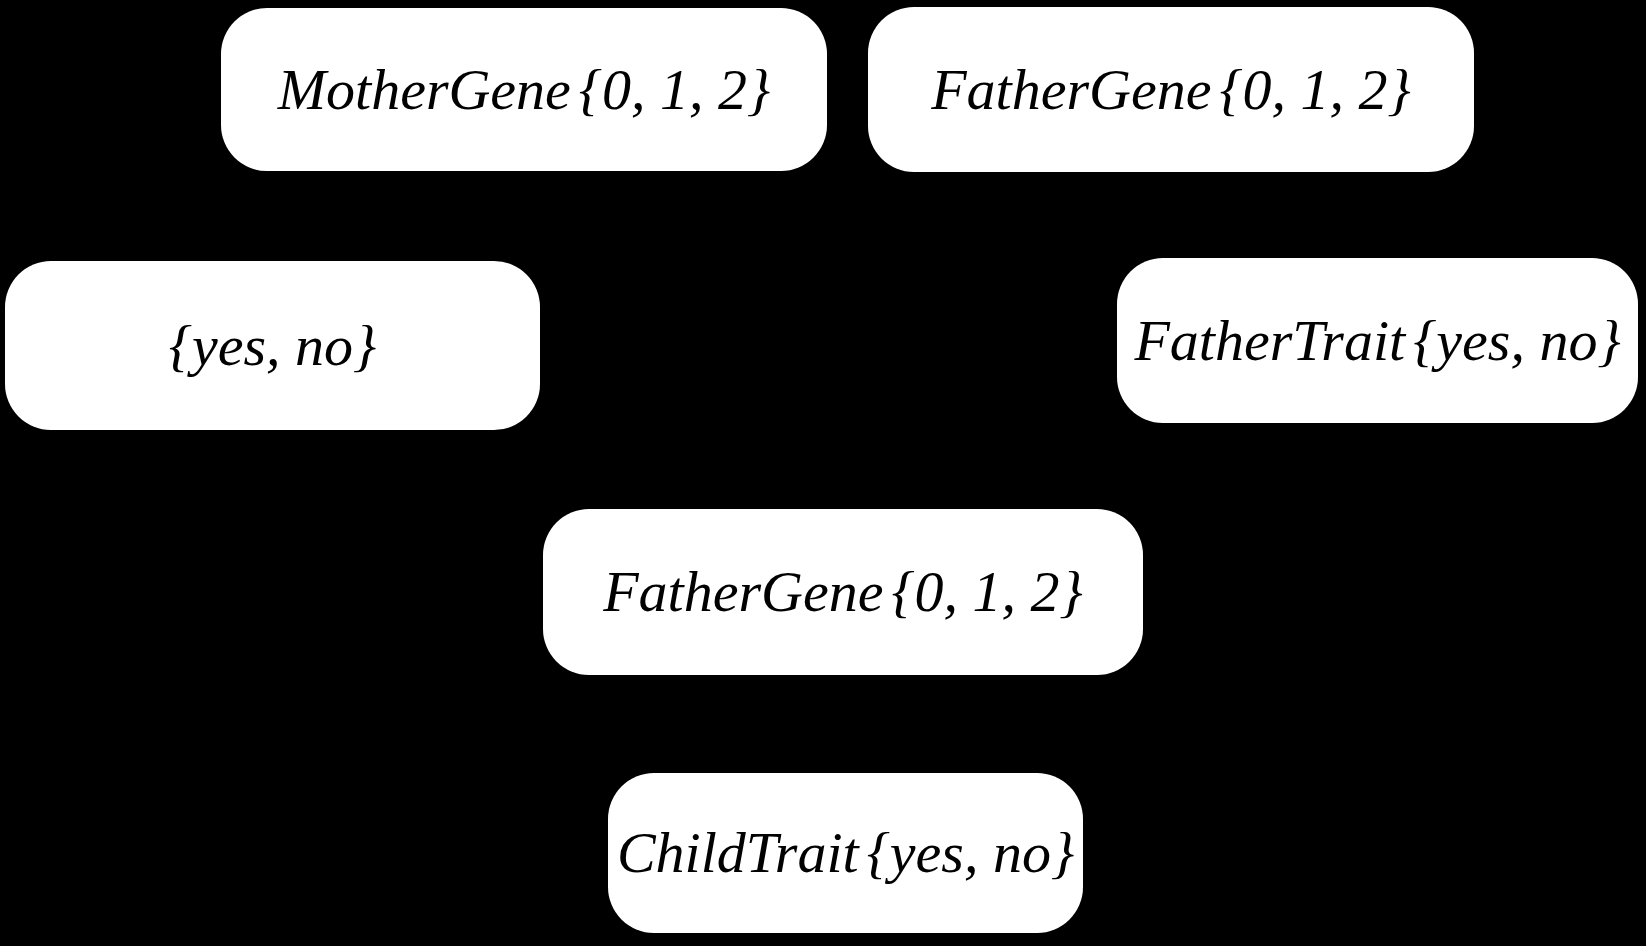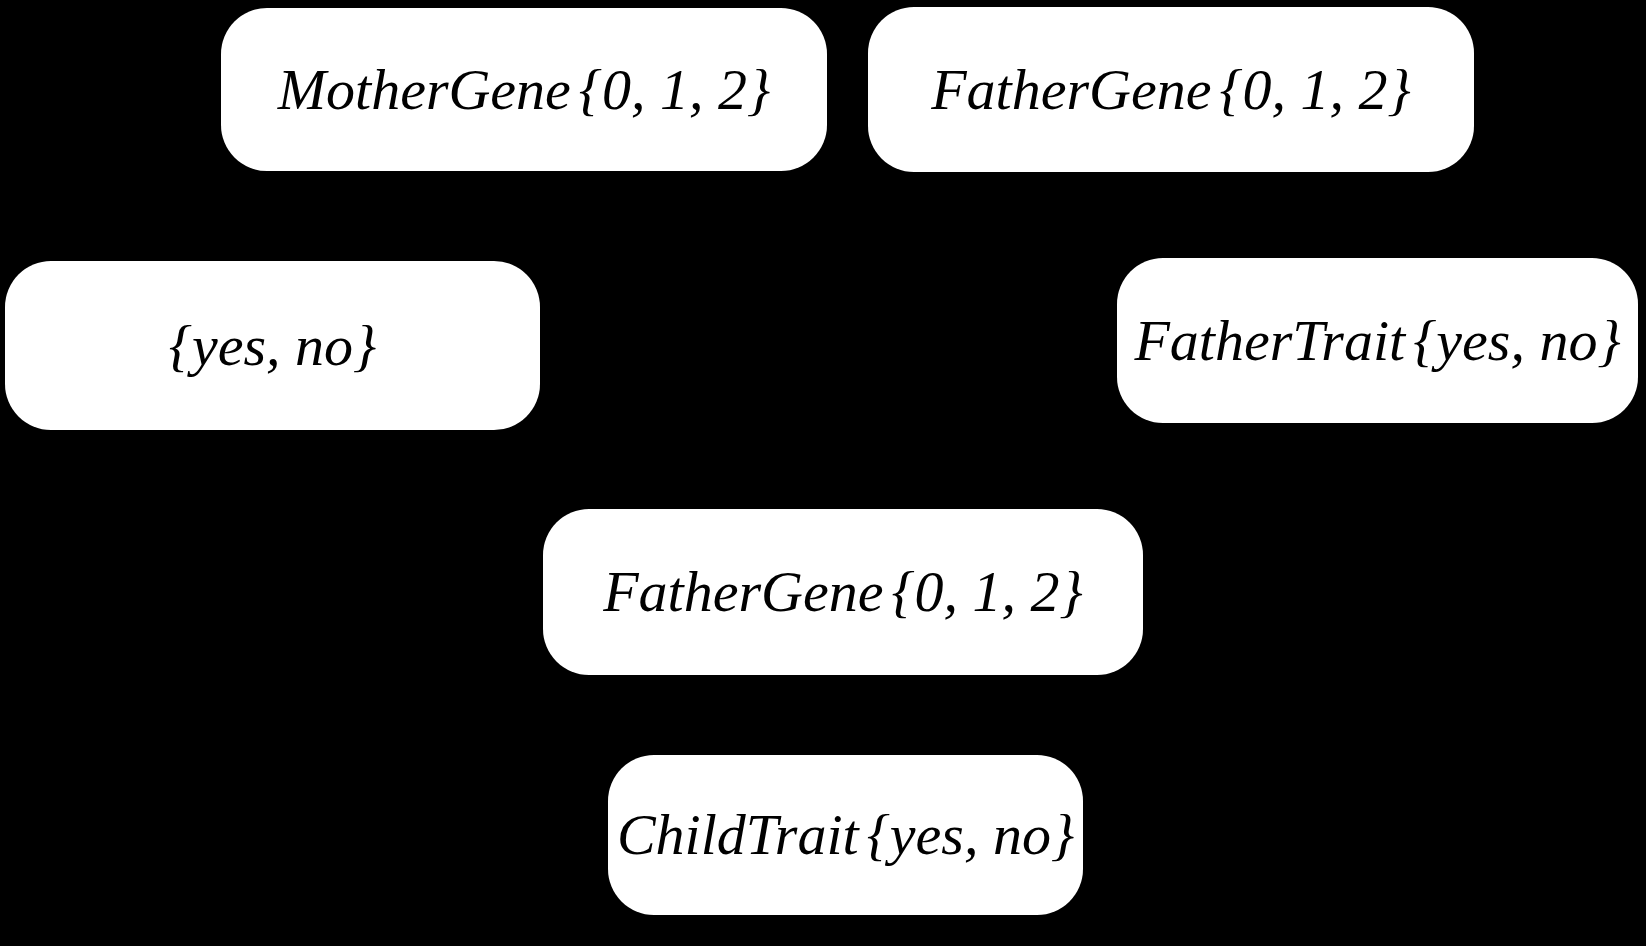--- a/index.html
+++ b/index.html
@@ -33,21 +33,21 @@
   }
   .node-title, .node-values {
     display: block;
   }
   
   #node-mother-gene  { left: 221px;  top: 8px;   width: 606px; height: 163px; }
   #node-father-gene  { left: 868px;  top: 7px;   width: 606px; height: 165px; }
   #node-mother-trait { left: 5px;    top: 261px; width: 535px; height: 169px; }
   #node-father-trait { left: 1117px; top: 258px; width: 521px; height: 165px; }
   #node-child-gene   { left: 543px;  top: 509px; width: 600px; height: 166px; }
-  #node-child-trait  { left: 608px;  top: 755px; width: 475px; height: 160px; }
+  #node-child-trait  { left: 608px;  top: 773px; width: 475px; height: 160px; }
 </style>
 </head>
 <body>
 
 <div class="canvas">
 
   <div class="node" id="node-mother-gene">
     <span class="node-title">MotherGene</span>
     <span class="node-values">{0, 1, 2}</span>
   </div>

